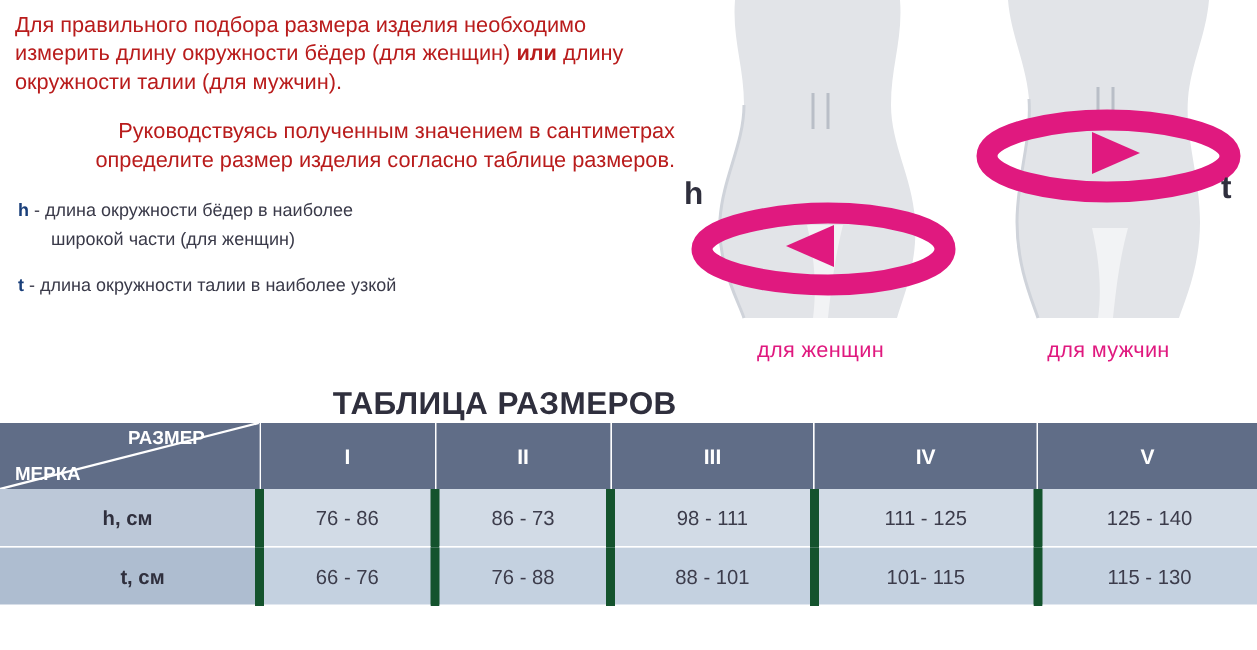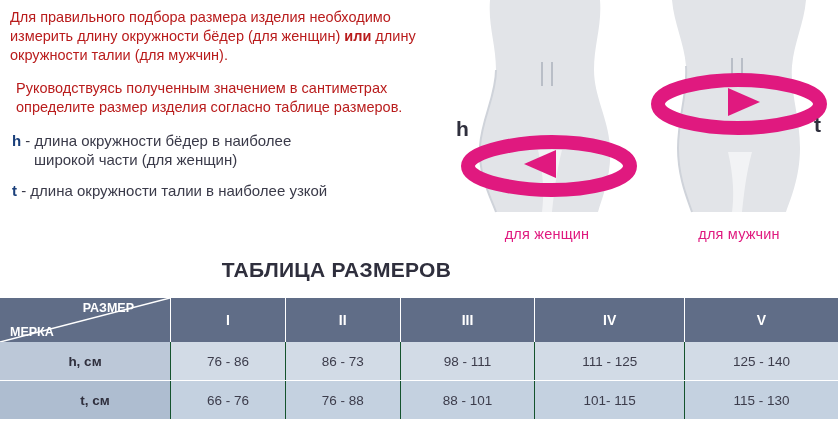--- a/index.html
+++ b/index.html
@@ -26,28 +26,28 @@
     left: 10px;
     top: 8px;
     width: 440px;
   }
   .para {
     font-size: 14.5px;
     line-height: 19px;
     color: #b91c1c;
     margin: 0 0 14px 0;
   }
-  .para.p2 { margin-left: 6px; }
+  .para.p2 { margin-left: 18px; text-align: right; }
   .bold { font-weight: bold; }
 
   .legend {
     margin-top: 4px;
   }
   .legend-row {
-    font-size: 15px;
+    font-size: 12px;
     line-height: 19px;
     color: #3a3a49;
     margin-bottom: 12px;
     padding-left: 2px;
   }
   .legend-key {
     color: #1a3f7a;
     font-weight: bold;
   }
   .legend-row .ind {
@@ -97,21 +97,21 @@
     font-size: 21px;
     font-weight: bold;
     color: #2f2f3d;
     letter-spacing: 0.3px;
   }
 
   
   table.sizes {
     position: absolute;
     left: 0;
-    top: 298px;
+    top: 282px;
     width: 838px;
     border-collapse: collapse;
     font-size: 13.5px;
   }
   table.sizes td, table.sizes th {
     padding: 0;
     margin: 0;
   }
   .hdr-row th {
     height: 44px;
@@ -151,21 +151,21 @@
     bottom: 3px;
     font-size: 12.5px;
     font-weight: bold;
     color: #ffffff;
   }
 
   .data-row td {
     height: 38px;
     text-align: center;
     vertical-align: middle;
-    border-right: 1px solid #14532d;
+    border-right: 6px solid #14532d;
     border-bottom: 1px solid #ffffff;
     color: #3c3c4b;
   }
   .data-row td:last-child { border-right: none; }
   .data-row .rowhead {
     font-weight: bold;
     color: #2f2f3d;
     width: 150px;
   }
   .row-a td { background: #d2dbe6; }

